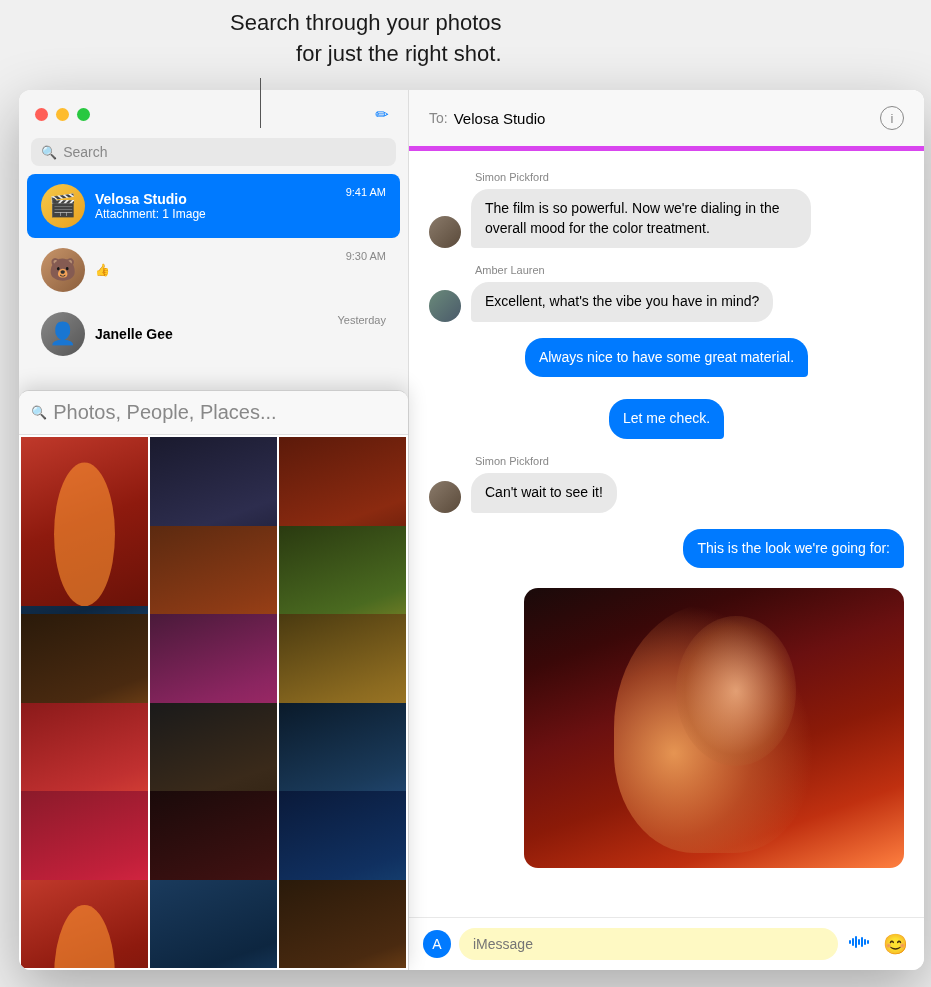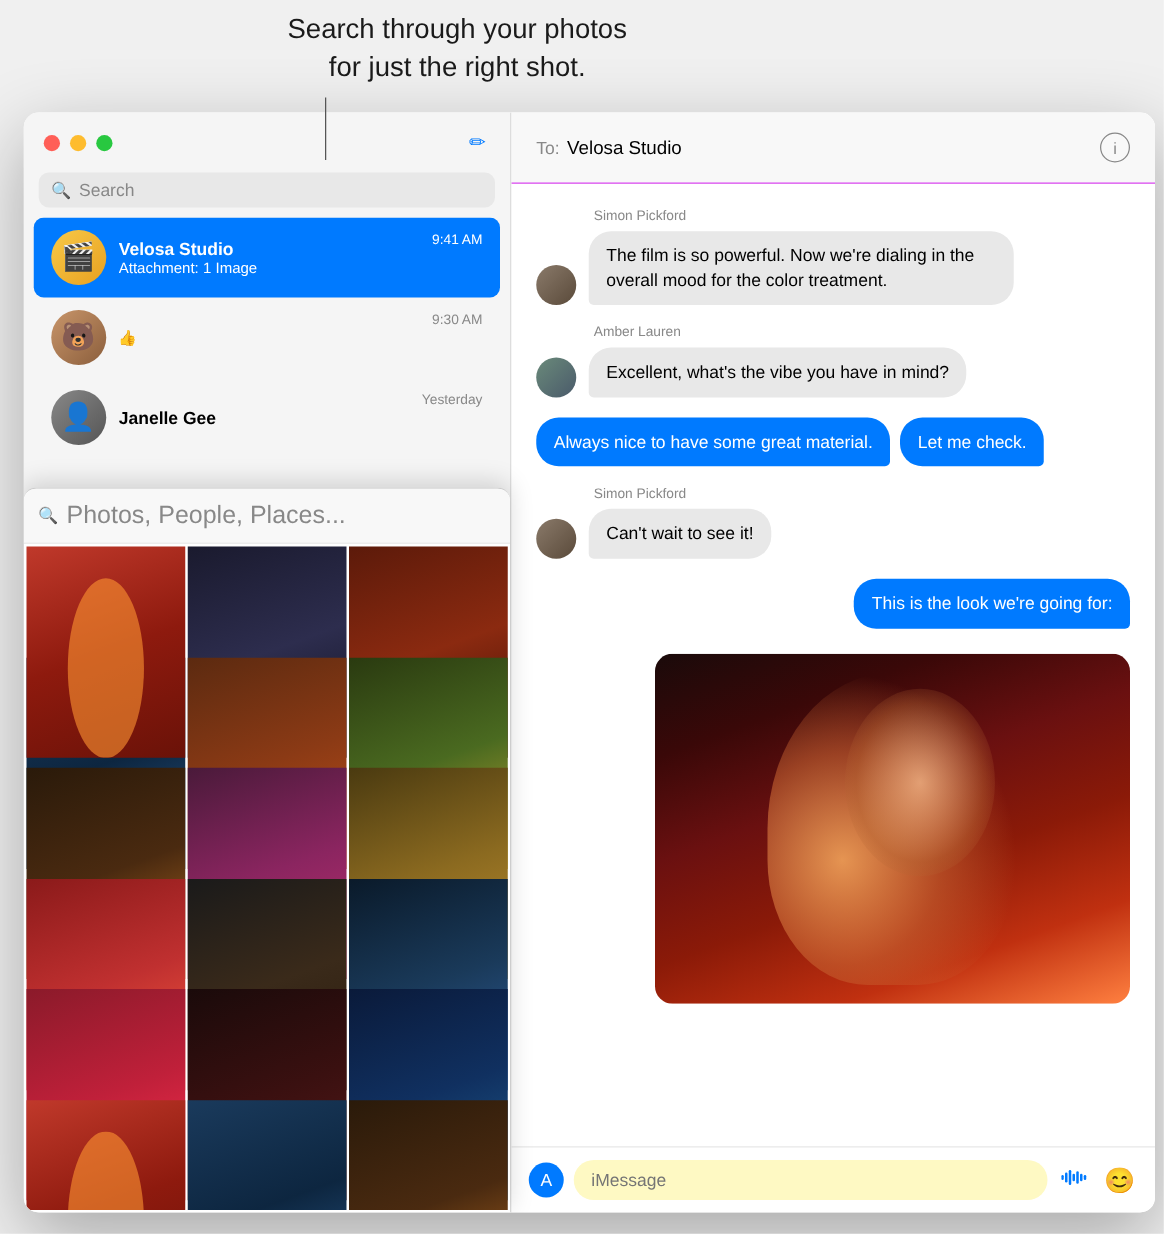--- a/index.html
+++ b/index.html
@@ -10,21 +10,21 @@
       height: 987px;
       overflow: hidden;
       position: relative;
     }
 
     
     .annotation {
       position: absolute;
       top: 8px;
       left: 230px;
-      text-align: center;
+      text-align: right;
       font-size: 22px;
       color: #1a1a1a;
       line-height: 1.4;
       z-index: 10;
     }
 
     
     .annotation-line {
       position: absolute;
       top: 78px;
@@ -288,21 +288,21 @@
       display: flex;
       flex-direction: column;
       background: #fff;
     }
 
     
     .chat-header {
       display: flex;
       align-items: center;
       padding: 16px 20px;
-      border-bottom: 1px solid #d946ef;
+      border-bottom: 5px solid #d946ef;
       background: #f8f8f8;
     }
 
     .chat-to-label {
       font-size: 14px;
       color: #888;
       margin-right: 6px;
     }
 
     .chat-recipient {
@@ -606,21 +606,21 @@
       </div>
 
       <div class="message-group incoming">
         <div class="msg-avatar msg-avatar-amber"></div>
         <div class="msg-content">
           <div class="sender-name">Amber Lauren</div>
           <div class="bubble incoming-bubble">Excellent, what's the vibe you have in mind?</div>
         </div>
       </div>
 
-      <div style="display:flex; flex-direction:row; align-items:flex-start; gap:8px;">
+      <div style="display:flex; flex-direction:column; align-items:center; gap:22px;">
         <div class="bubble outgoing-bubble">Always nice to have some great material.</div>
         <div class="bubble outgoing-bubble">Let me check.</div>
       </div>
 
       <div class="message-group incoming">
         <div class="msg-avatar msg-avatar-simon"></div>
         <div class="msg-content">
           <div class="sender-name">Simon Pickford</div>
           <div class="bubble incoming-bubble">Can't wait to see it!</div>
         </div>

